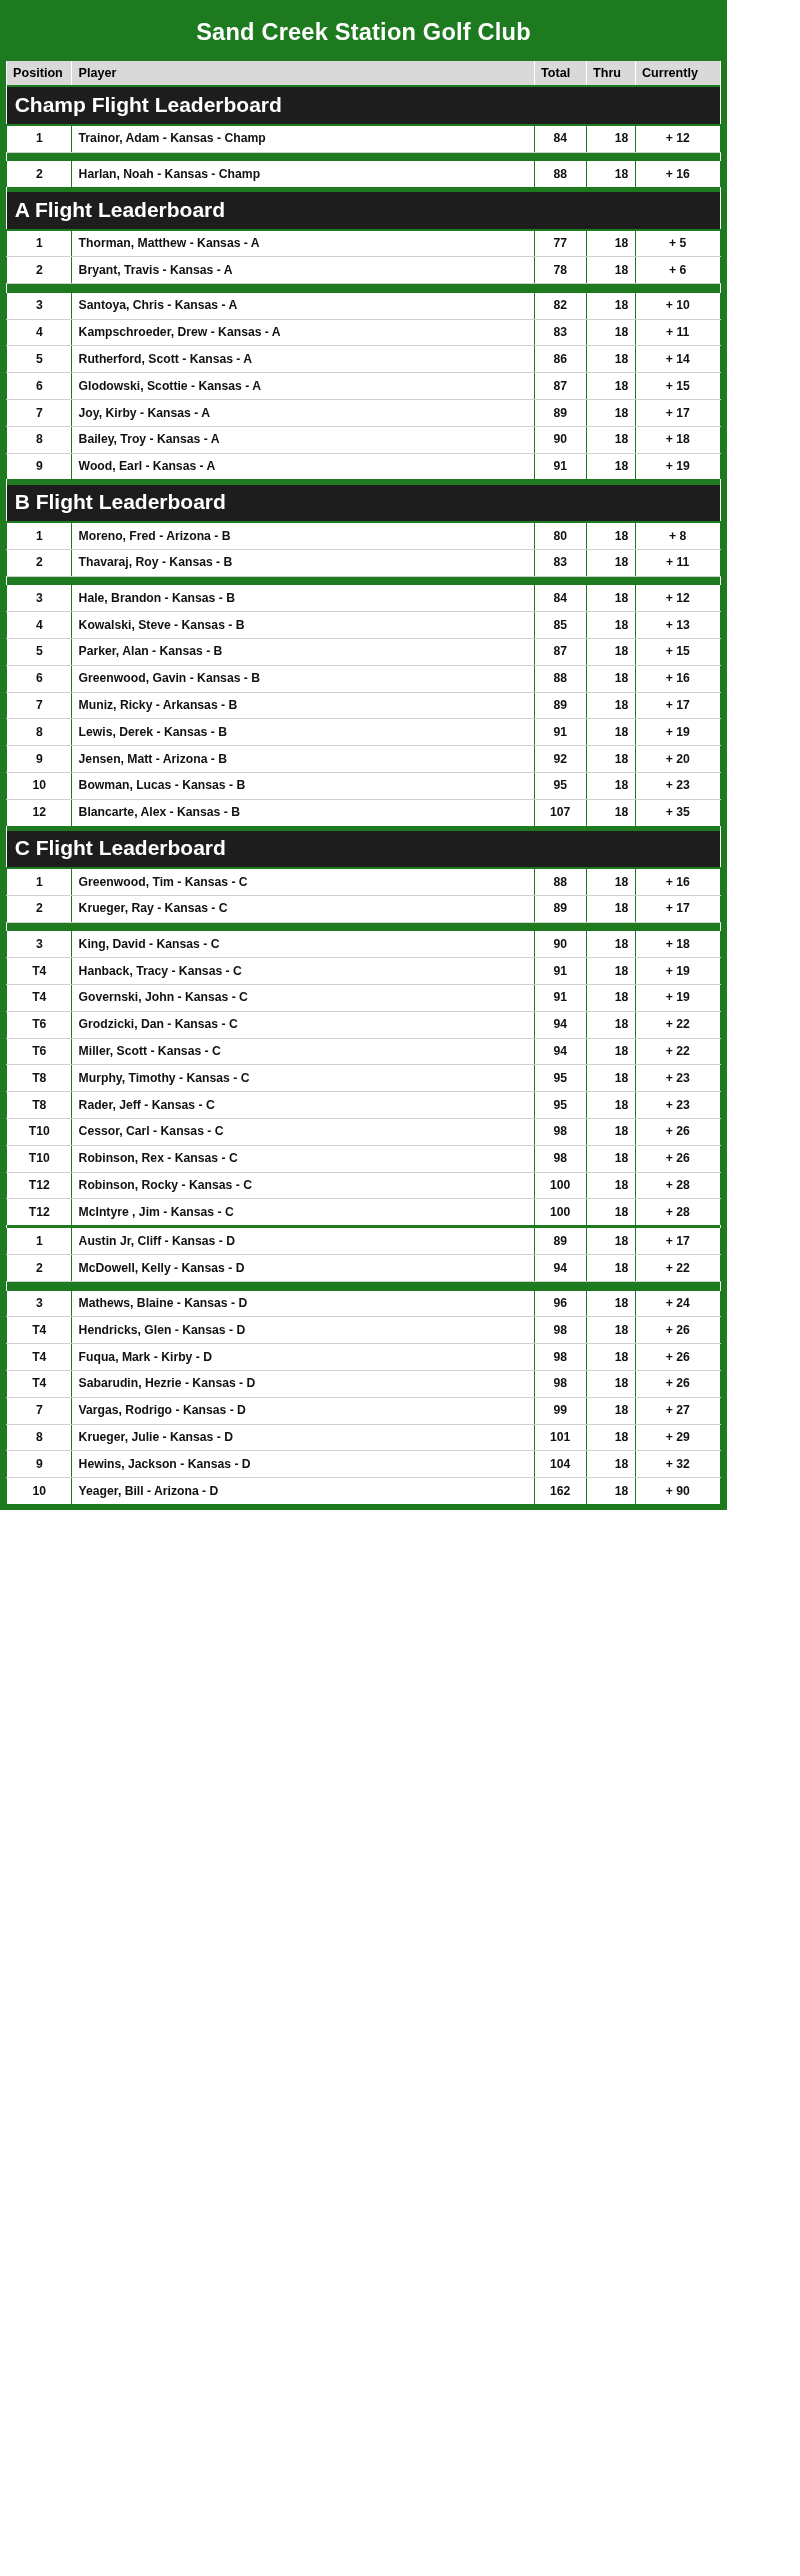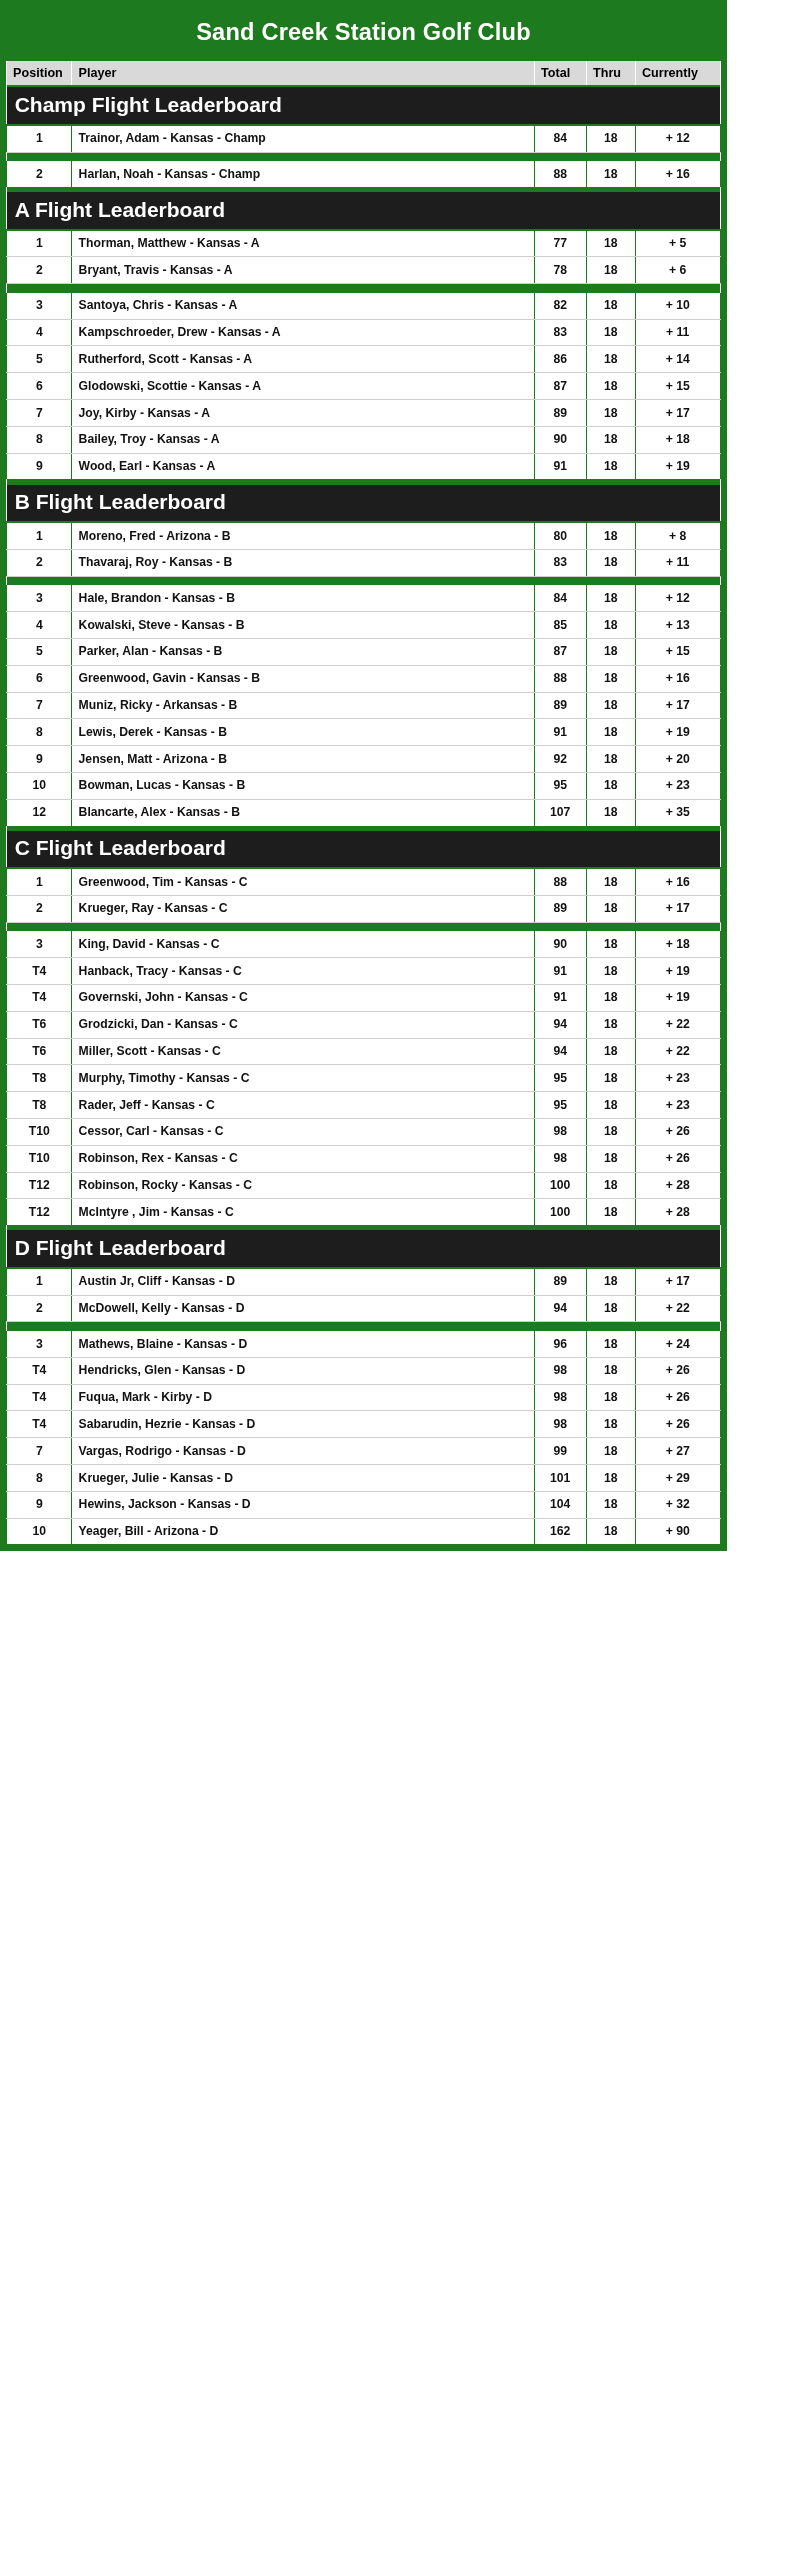--- a/index.html
+++ b/index.html
@@ -74,21 +74,21 @@
     white-space: nowrap;
     overflow: hidden;
     text-overflow: ellipsis;
   }
   tr.data td.pos {
     text-align: center;
     border-left: 1.6px solid #1e7a1e;
   }
   tr.data td.player { text-align: left; }
   tr.data td.total { text-align: center; }
-  tr.data td.thru { text-align: center; }
+  tr.data td.thru { text-align: right; }
   tr.data td.curr {
     text-align: center;
     border-right: 1.6px solid #1e7a1e;
   }
   tr.data.last td { border-bottom: none; }
 
   tr.cutline td {
     background: #1e7a1e;
     height: 8.7px;
     padding: 0;
@@ -406,23 +406,20 @@
         <tr class="data last">
           <td class="pos">T12</td>
           <td class="player">McIntyre , Jim - Kansas - C</td>
           <td class="total">100</td>
           <td class="thru">18</td>
           <td class="curr">+ 28</td>
         </tr>
         <tr class="spacer">
           <td colspan="5"></td>
         </tr>
-        <tr class="flight-head">
-          <td colspan="5">D Flight Leaderboard</td>
-        </tr>
         <tr class="data">
           <td class="pos">1</td>
           <td class="player">Austin Jr, Cliff - Kansas - D</td>
           <td class="total">89</td>
           <td class="thru">18</td>
           <td class="curr">+ 17</td>
         </tr>
         <tr class="data">
           <td class="pos">2</td>
           <td class="player">McDowell, Kelly - Kansas - D</td>

